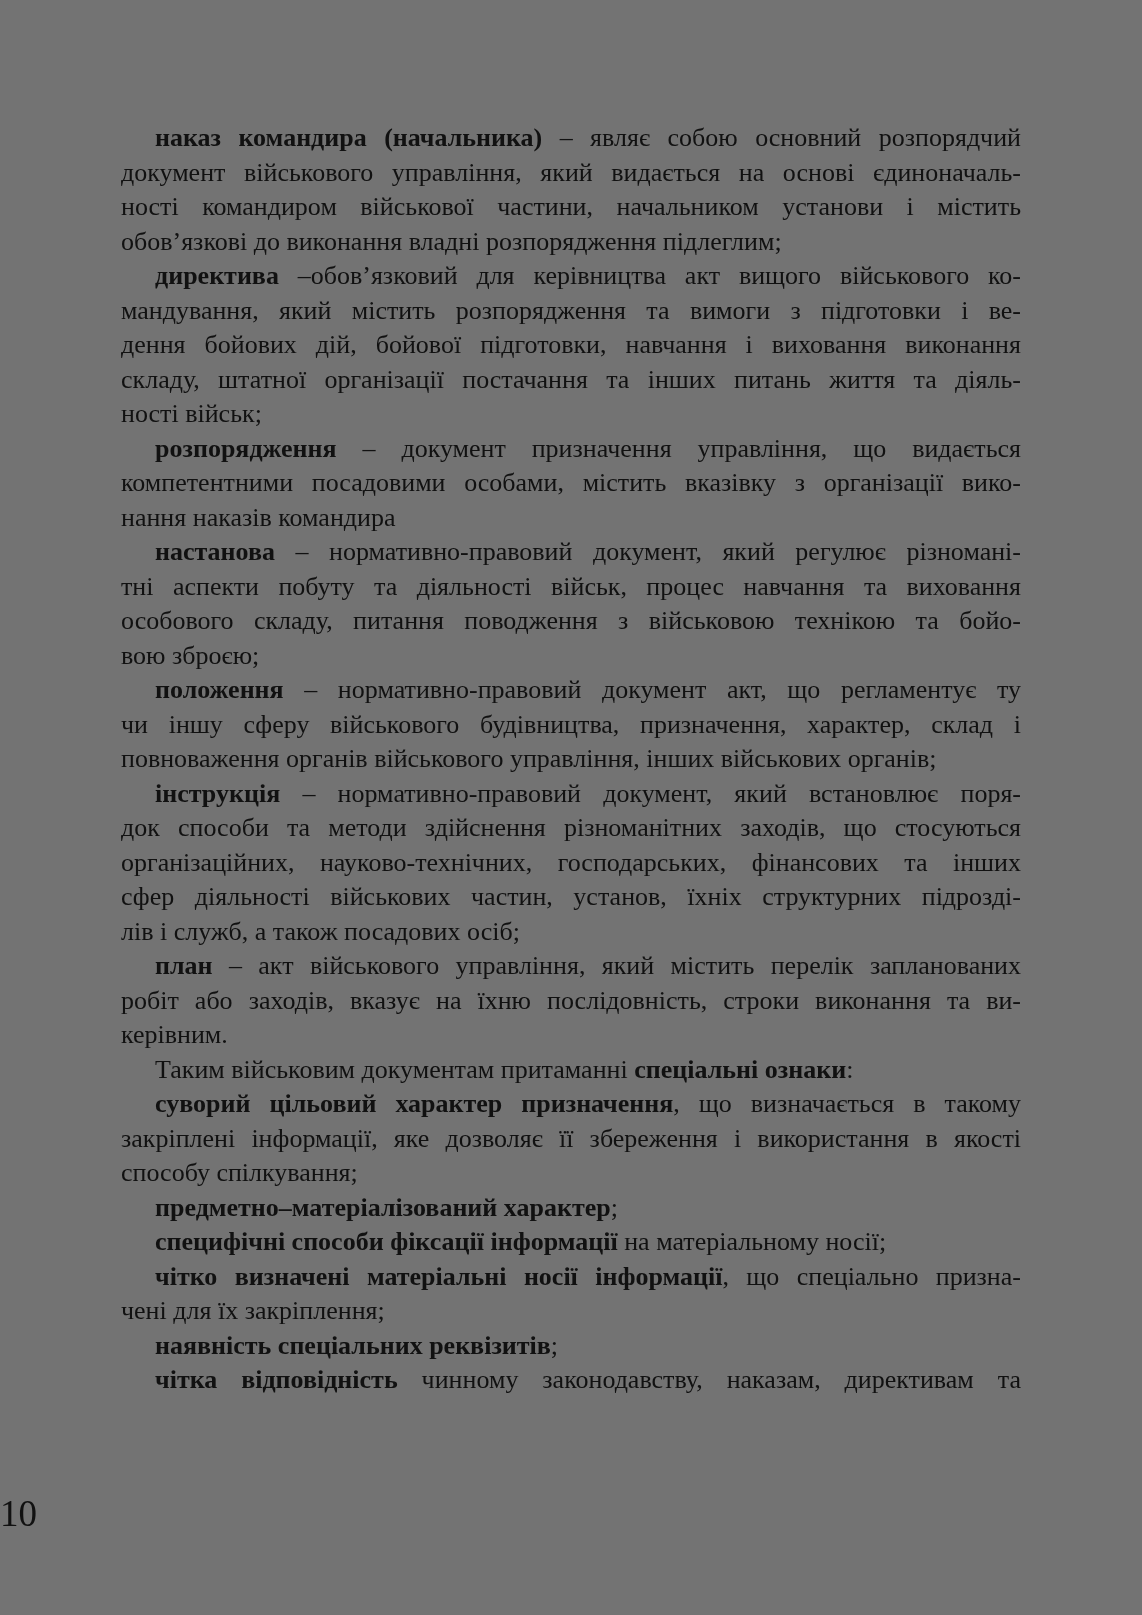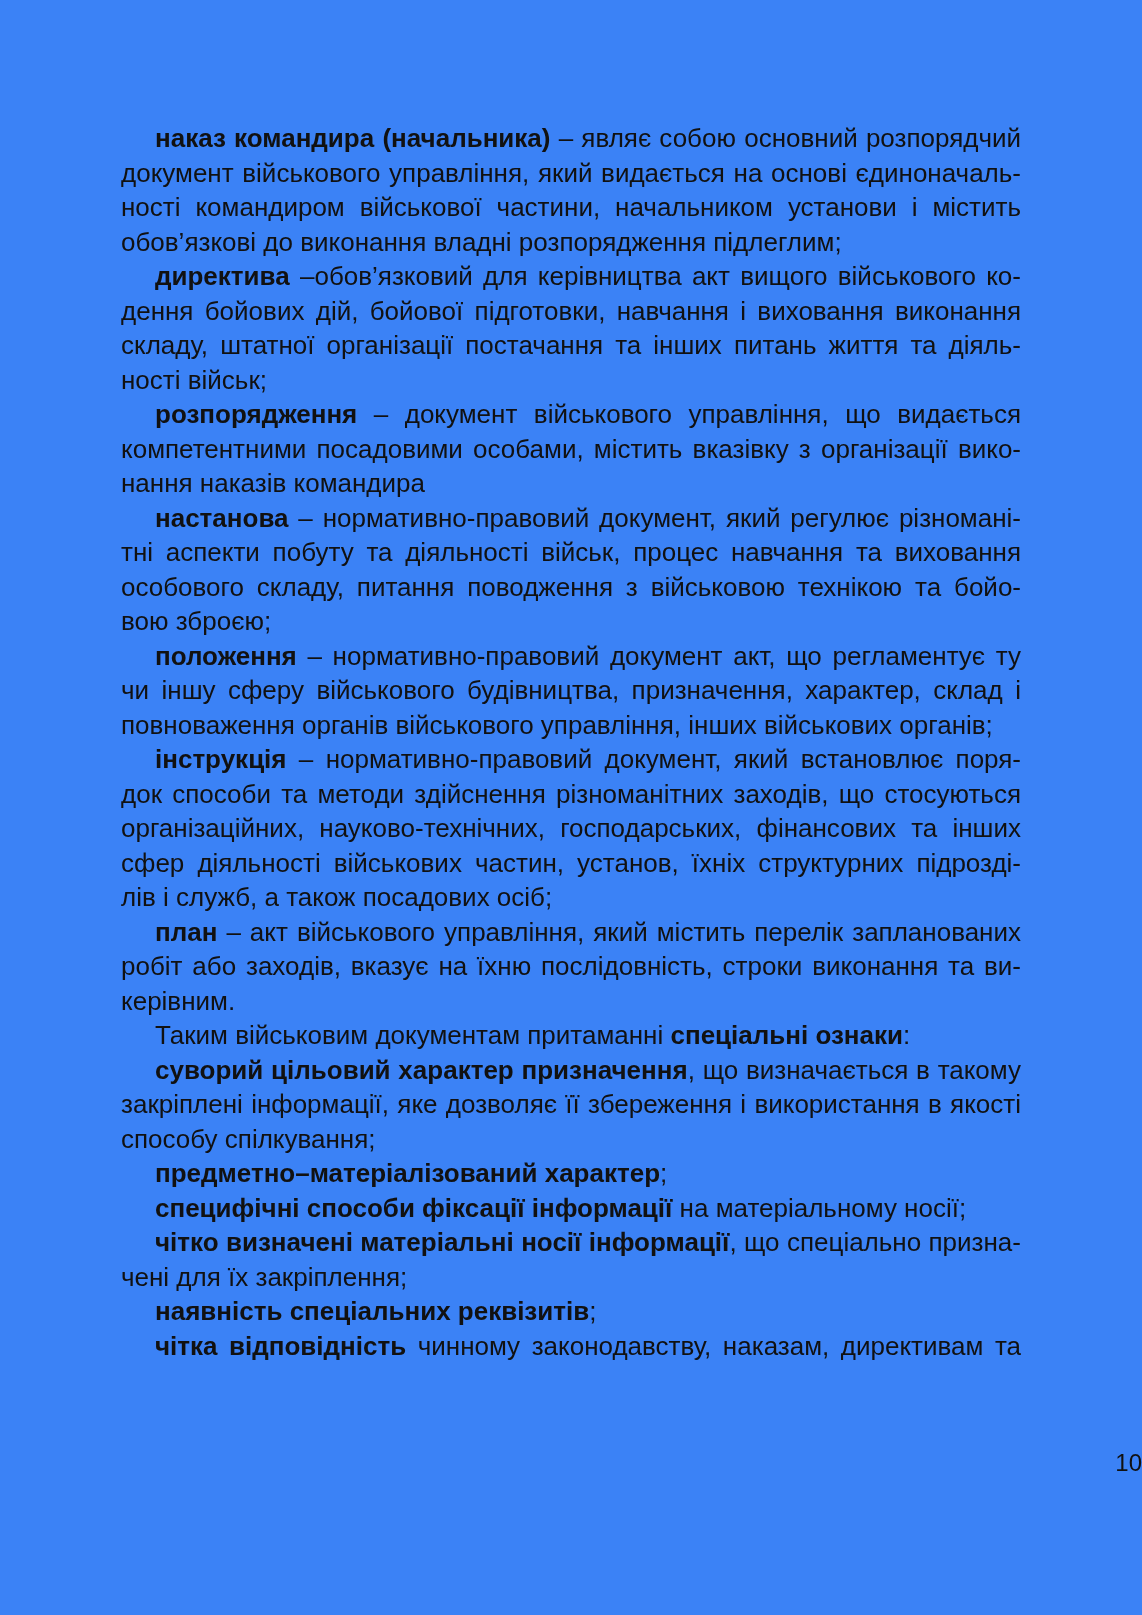--- a/index.html
+++ b/index.html
@@ -4,23 +4,23 @@
 <style>
   html, body {
     margin: 0;
     padding: 0;
     background: #ffffff;
   }
   .page {
     position: relative;
     width: 1142px;
     height: 1615px;
-    background: #3b82f6;
+    background: #737373;
     color: #111111;
-    font-family: Liberation Sans, sans-serif;
+    font-family: Liberation Serif, serif;
     overflow: hidden;
   }
   .text-block {
     position: absolute;
     left: 121px;
     top: 121px;
     width: 900px;
     font-size: 26px;
     line-height: 34.5px;
   }
@@ -32,46 +32,47 @@
   .line.j {
     text-align: justify;
     text-align-last: justify;
   }
   .line.indent { padding-left: 34px; }
   .run { white-space: normal; }
   .run.b { font-weight: bold; }
   .page-footer {
     position: absolute;
     left: 0;
-    top: 1446px;
+    top: 1497px;
     width: 100%;
-    text-align: right;
-    font-size: 24px;
+    text-align: left;
+    font-size: 37px;
     line-height: 34px;
   }
 </style>
 </head>
 <body>
 
 <div class="page">
   <main class="text-block">
       <div class="para">
         <div class="line indent j"><span class="run b">наказ командира (начальника)</span><span class="run"> – являє собою основний розпорядчий</span></div>
         <div class="line j"><span class="run">документ військового управління, який видається на основі єдиноначаль-</span></div>
         <div class="line j"><span class="run">ності командиром військової частини, начальником установи і містить</span></div>
         <div class="line"><span class="run">обов’язкові до виконання владні розпорядження підлеглим;</span></div>
       </div>
       <div class="para">
         <div class="line indent j"><span class="run b">директива</span><span class="run"> –обов’язковий для керівництва акт вищого військового ко-</span></div>
+        <div class="line j"><span class="run">мандування, який містить розпорядження та вимоги з підготовки і ве-</span></div>
         <div class="line j"><span class="run">дення бойових дій, бойової підготовки, навчання і виховання виконання</span></div>
         <div class="line j"><span class="run">складу, штатної організації постачання та інших питань життя та діяль-</span></div>
         <div class="line"><span class="run">ності військ;</span></div>
       </div>
       <div class="para">
-        <div class="line indent j"><span class="run b">розпорядження</span><span class="run"> – документ військового управління, що видається</span></div>
+        <div class="line indent j"><span class="run b">розпорядження</span><span class="run"> – документ призначення управління, що видається</span></div>
         <div class="line j"><span class="run">компетентними посадовими особами, містить вказівку з організації вико-</span></div>
         <div class="line"><span class="run">нання наказів командира</span></div>
       </div>
       <div class="para">
         <div class="line indent j"><span class="run b">настанова</span><span class="run"> – нормативно-правовий документ, який регулює різномані-</span></div>
         <div class="line j"><span class="run">тні аспекти побуту та діяльності військ, процес навчання та виховання</span></div>
         <div class="line j"><span class="run">особового складу, питання поводження з військовою технікою та бойо-</span></div>
         <div class="line"><span class="run">вою зброєю;</span></div>
       </div>
       <div class="para">

